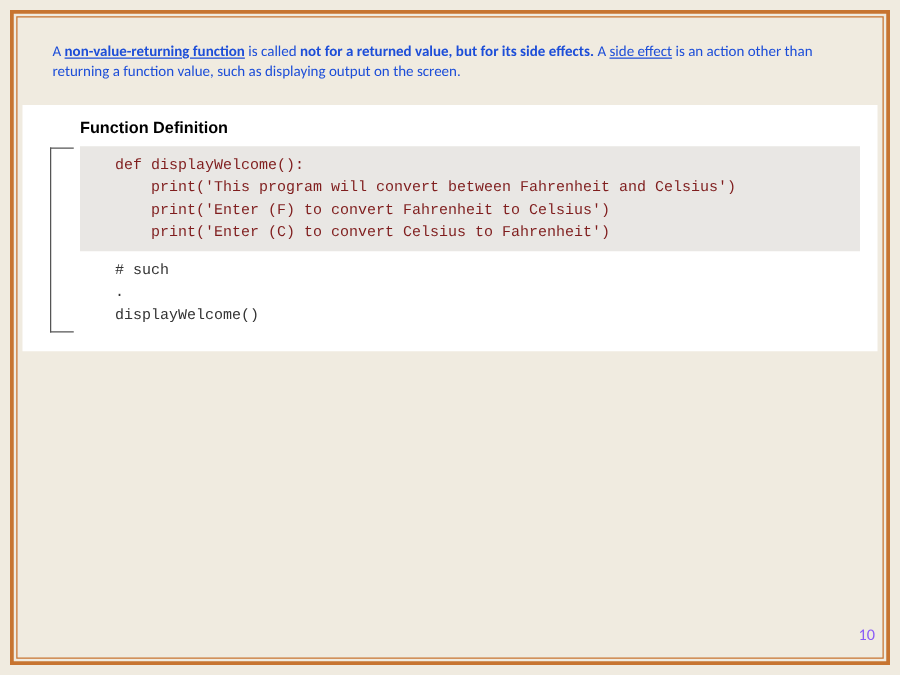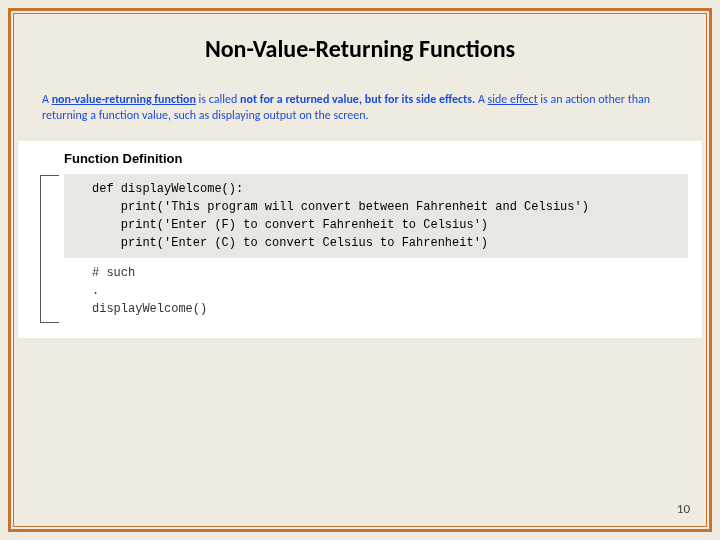--- a/index.html
+++ b/index.html
@@ -54,21 +54,21 @@
     font-weight: bold;
     font-size: 13px;
     font-family: Arial, sans-serif;
     margin: 0 0 8px 32px;
     color: #000;
   }
   .code-block {
     background: #e9e7e4;
     font-family: "Courier New", monospace;
     font-size: 12px;
-    color: #000000;
+    color: #7f1d1d;
     padding: 6px 8px 6px 28px;
     margin-left: 32px;
     line-height: 1.5;
     white-space: pre;
   }
   .main-block {
     font-family: "Courier New", monospace;
     font-size: 12px;
     color: #333;
     padding: 6px 8px 2px 28px;
@@ -82,32 +82,31 @@
     top: 34px;
     width: 18px;
     height: 146px;
     border-left: 1.5px solid #555;
     border-top: 1.5px solid #555;
     border-bottom: 1.5px solid #555;
   }
   .page-num {
     position: absolute;
     bottom: 10px;
-    right: 16px;
+    right: 6px;
     font-size: 13px;
-    color: #404040;
+    color: #8b5cf6;
   }
 </style>
 </head>
 <body>
 
 <div class="outer-frame"></div>
 <div class="inner-frame">
 
-  <h1 class="title">Non-Value-Returning Functions</h1>
 
   <p class="para">
     <span>A </span><b><u>non-value-returning function</u></b><span> is called </span><b>not for a returned value, but for its side effects.</b><span>  A </span><u>side effect</u><span> is an action other than returning a function value, such as displaying output on the screen.</span>
   </p>
 
   <div class="code-figure">
     <div class="bracket"></div>
     <div class="fig-label">Function Definition</div>
     <div class="code-block">def displayWelcome():
     print('This program will convert between Fahrenheit and Celsius')

